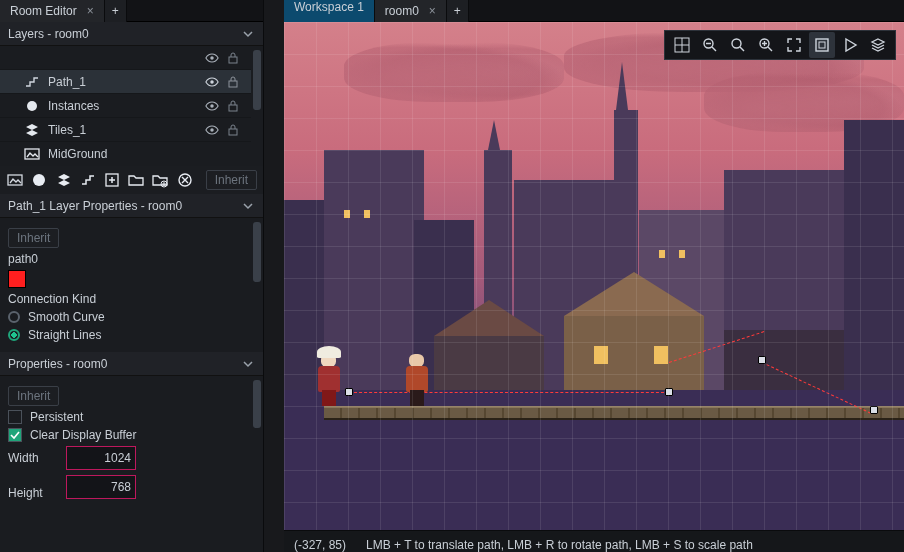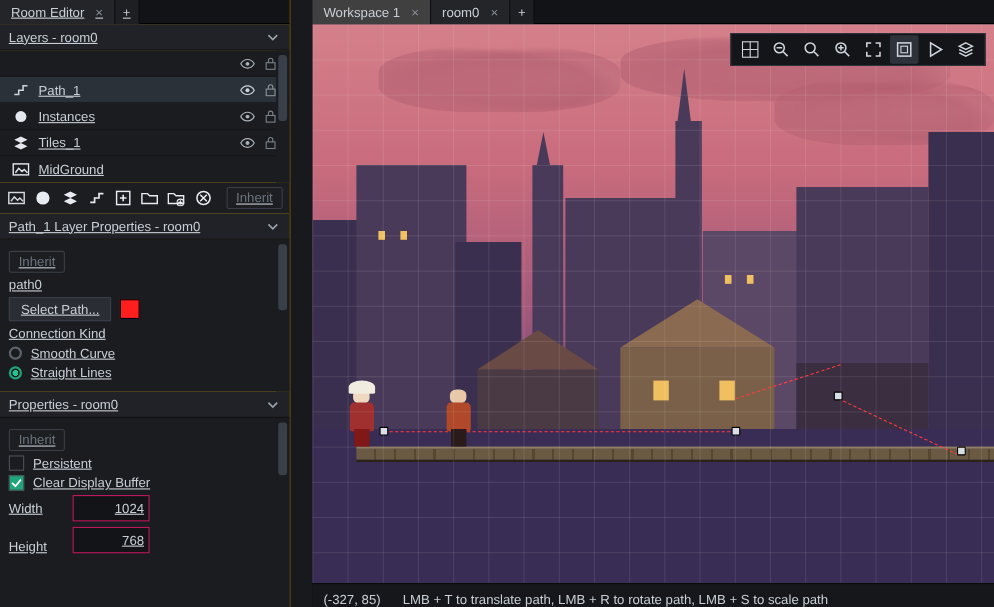--- a/index.html
+++ b/index.html
@@ -1,28 +1,28 @@
 <!DOCTYPE html>
 <html><head>
 <meta charset="utf-8">
 <style>
 * { margin:0; padding:0; box-sizing:border-box; font-family:"Segoe UI",Arial,sans-serif; font-size:12px; color:#c9cfd6; user-select:none; }
 body { background:#18191c; width:904px; height:552px; overflow:hidden; position:relative; }
 .tabbar { height:22px; background:#121316; display:flex; align-items:center; border-bottom:1px solid #000; }
 .tab { height:22px; padding:0 10px; display:flex; align-items:center; gap:10px; background:#1d1f23; border-right:1px solid #0a0b0d; }
 .tab.active { background:#232529; }
-.tab.dim { background:#404040; color:#7a828c; }
+.tab.dim { background:#0c4a6e; color:#7a828c;flex-direction:column; }
 .tab .x { color:#8d939b; cursor:pointer; }
 .tab.add { width:22px; justify-content:center; padding:0; color:#9aa2ab; }
-.leftpane { position:absolute; left:0; top:0; width:264px; height:552px; background:#eab308; border-right:1px solid #0a0b0d; display:flex; flex-direction:column;text-decoration:underline; }
+.leftpane { position:absolute; left:0; top:0; width:264px; height:552px; background:#ef4444; border-right:1px solid #0a0b0d; display:flex; flex-direction:column; }
 .rightpane { position:absolute; left:284px; top:0; right:0; height:552px; background:#0f1014; display:flex; flex-direction:column; }
 .sectionhdr { height:24px; background:#202227; display:flex; align-items:center; padding:0 8px; border-bottom:1px solid #111; justify-content:space-between; }
 .sectionhdr .chev { width:14px; height:14px; display:flex; align-items:center; justify-content:center; }
 .layers { background:#1a1c20; }
-.layer { height:24px; display:flex; align-items:center; padding:0 11px; gap:8px; border-bottom:1px solid #15171a; }
+.layer { height:24px; display:flex; align-items:center; padding:0 24px; gap:8px; border-bottom:1px solid #15171a; }
 .layer.sel { background:#2b3138; }
 .layer .spacer { flex:1; }
 .eye { width:14px; height:14px; }
 .lock { width:12px; height:12px; }
 .toolbar { height:28px; background:#1b1d21; display:flex; align-items:center; gap:6px; padding:0 6px; }
 .tbtn { width:22px; height:22px; display:flex; align-items:center; justify-content:center; border-radius:2px; }
 .inherit-btn { border:1px solid #3a3f47; color:#6c747e; padding:2px 8px; border-radius:2px; background:#1c1e22; }
 .panelbody { padding:6px 8px; background:#1a1c20; }
 .row { display:flex; align-items:center; gap:8px; margin:4px 0; }
 .btn { background:#2a2d33; border:1px solid #3a3f47; padding:3px 10px; }
@@ -237,21 +237,20 @@
       </span>
   </div>
   <div class="panelbody" style="position:relative;">
     <div class="row">
         <span class="inherit-btn">Inherit</span>
       </div>
     <div class="row">
         <span>path0</span>
       </div>
     <div class="row">
-      <span class="btn">Select Path...</span>
       <span class="swatch" title="#ff1f1f"></span>
     </div>
     <div class="row">
         <span>Connection Kind</span>
       </div>
     <div class="row">
         <span class="radio"></span>
         <span>Smooth Curve</span>
       </div>
     <div class="row">

